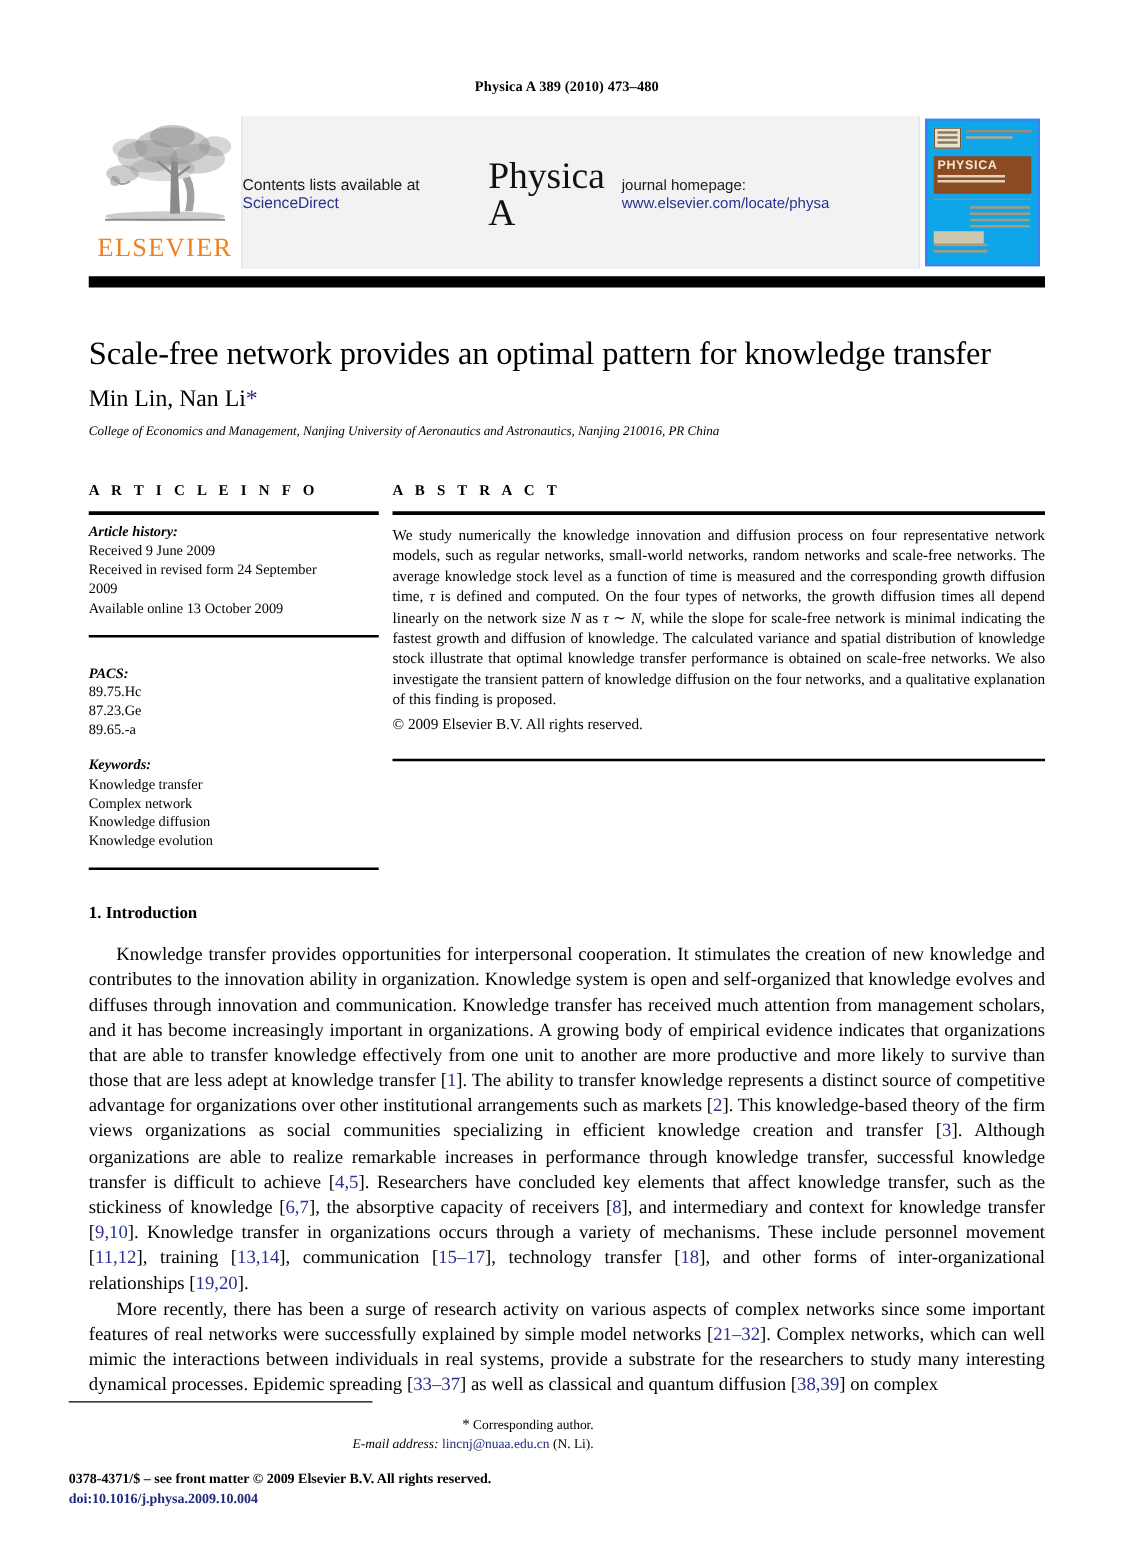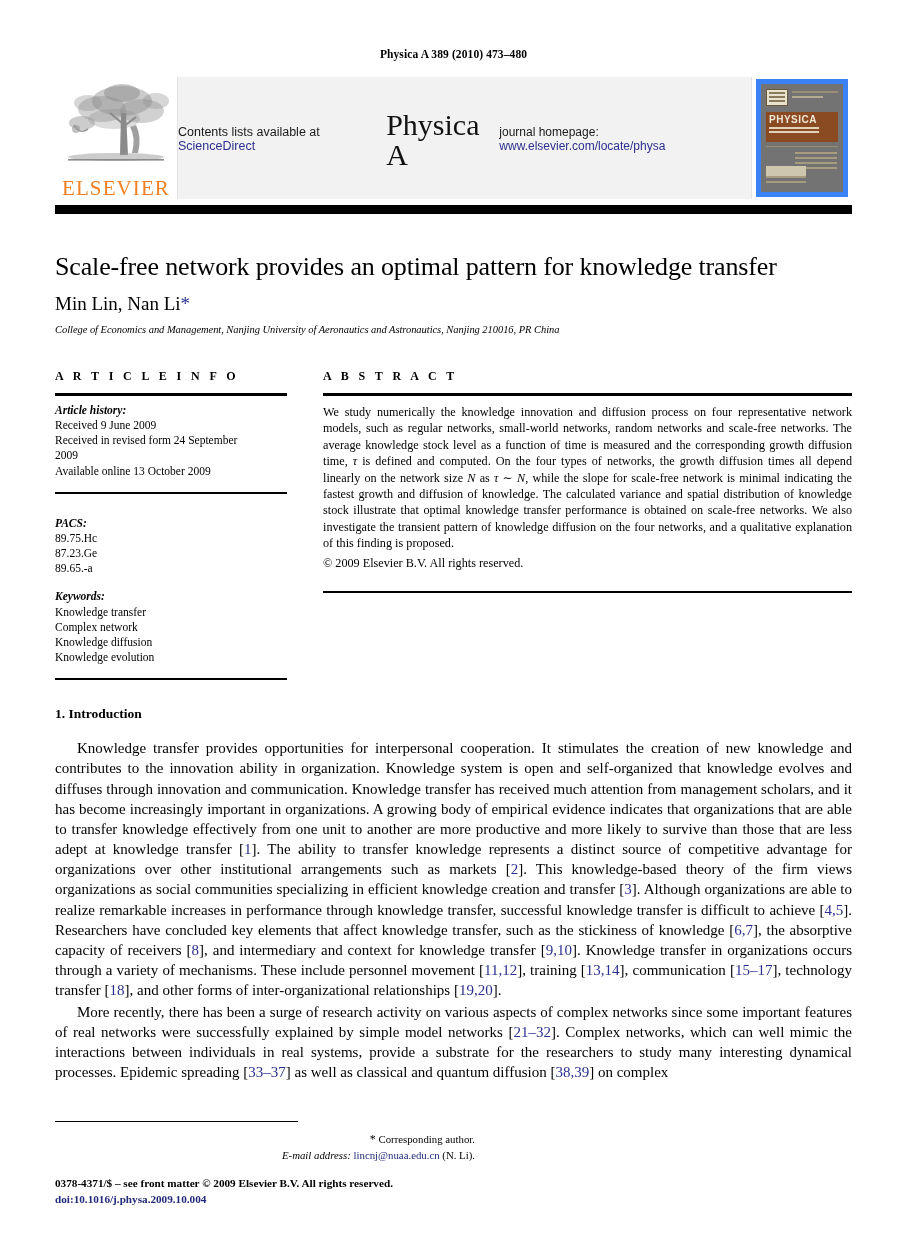--- a/index.html
+++ b/index.html
@@ -7,21 +7,21 @@
   body {
     width: 907px;
     height: 1238px;
     background: #ffffff;
     font-family: "Liberation Serif", "DejaVu Serif", serif;
     color: #000000;
     position: relative;
     overflow: hidden;
   }
 
-  .page { position: relative; width: 907px; height: 1238px; padding: 0; }
+  .page { position: relative; width: 907px; height: 1238px; padding: 16px; }
 
   
   .running-head {
     text-align: center;
     font-size: 11.5px;
     font-weight: bold;
     padding-top: 48px;
     letter-spacing: .1px;
   }
 
@@ -32,21 +32,21 @@
     align-items: stretch;
     height: 122px;
   }
   .logo-cell {
     width: 122px;
     flex: 0 0 122px;
     background: #fff;
     display: flex;
     flex-direction: column;
     align-items: center;
-    justify-content: space-between;
+    justify-content: flex-start;
     padding-top: 2px;
   }
   .tree-svg { display: block; }
   .elsevier-word {
     font-family: "Liberation Serif", serif;
     color: #f08122;
     font-size: 21px;
     letter-spacing: 1.1px;
     font-weight: normal;
     margin-top: 1px;
@@ -88,22 +88,22 @@
     width: 100px;
     flex: 0 0 100px;
     display: flex;
     align-items: center;
     justify-content: center;
     background: #fff;
   }
   .cover {
     width: 92px;
     height: 118px;
-    border: 5px solid #3b82f6;
-    background: #737373;
+    border: 2px solid #3b82f6;
+    background: #0ea5e9;
     position: relative;
     overflow: hidden;
   }
   .cv-topbox { position:absolute; left:5px; top:5px; width:22px; height:17px; border:1px solid #6b5a3e; background:#e8e2cf; }
   .cv-topbox i { display:block; height:2px; background:#8a7a5c; margin:2px 2px 0 2px; }
   .cv-toprule { position:absolute; left:31px; top:7px; right:5px; height:2px; background:#9a8e74; }
   .cv-toprule2 { position:absolute; left:31px; top:12px; right:20px; height:2px; background:#b5ab93; }
   .cv-band { position:absolute; left:5px; top:28px; right:5px; height:30px; background:#8a4b22; }
   .cv-band .ttl {
     color:#f1e7d6; font-family:"Liberation Sans",sans-serif; font-weight:bold;
@@ -139,21 +139,21 @@
     font-size: 10.5px;
     font-style: italic;
     margin: 9px 0 0 0;
     letter-spacing: -.05px;
   }
 
   
   .cols {
     margin: 34px 55px 0 55px;
     display: flex;
-    gap: 36px;
+    gap: 11px;
   }
   .col-info { width: 232px; flex: 0 0 232px; }
   .col-abs  { flex: 1 1 auto; }
 
   .sec-head {
     font-family: "Liberation Serif", serif;
     font-weight: bold;
     font-size: 12px;
     letter-spacing: 3.4px;
     margin-bottom: 9px;

